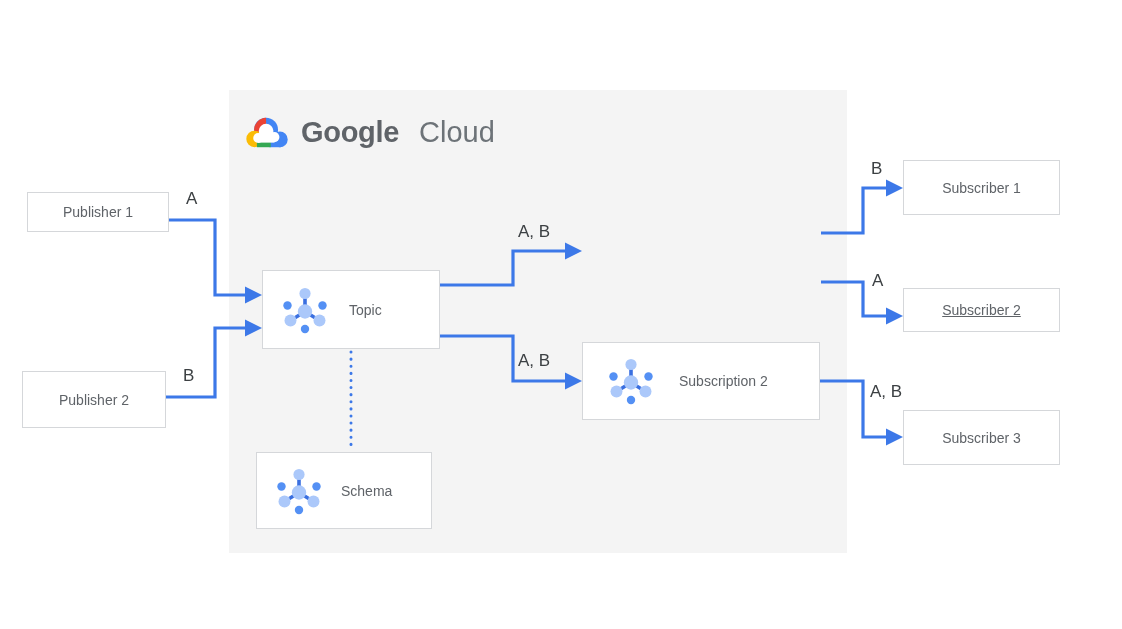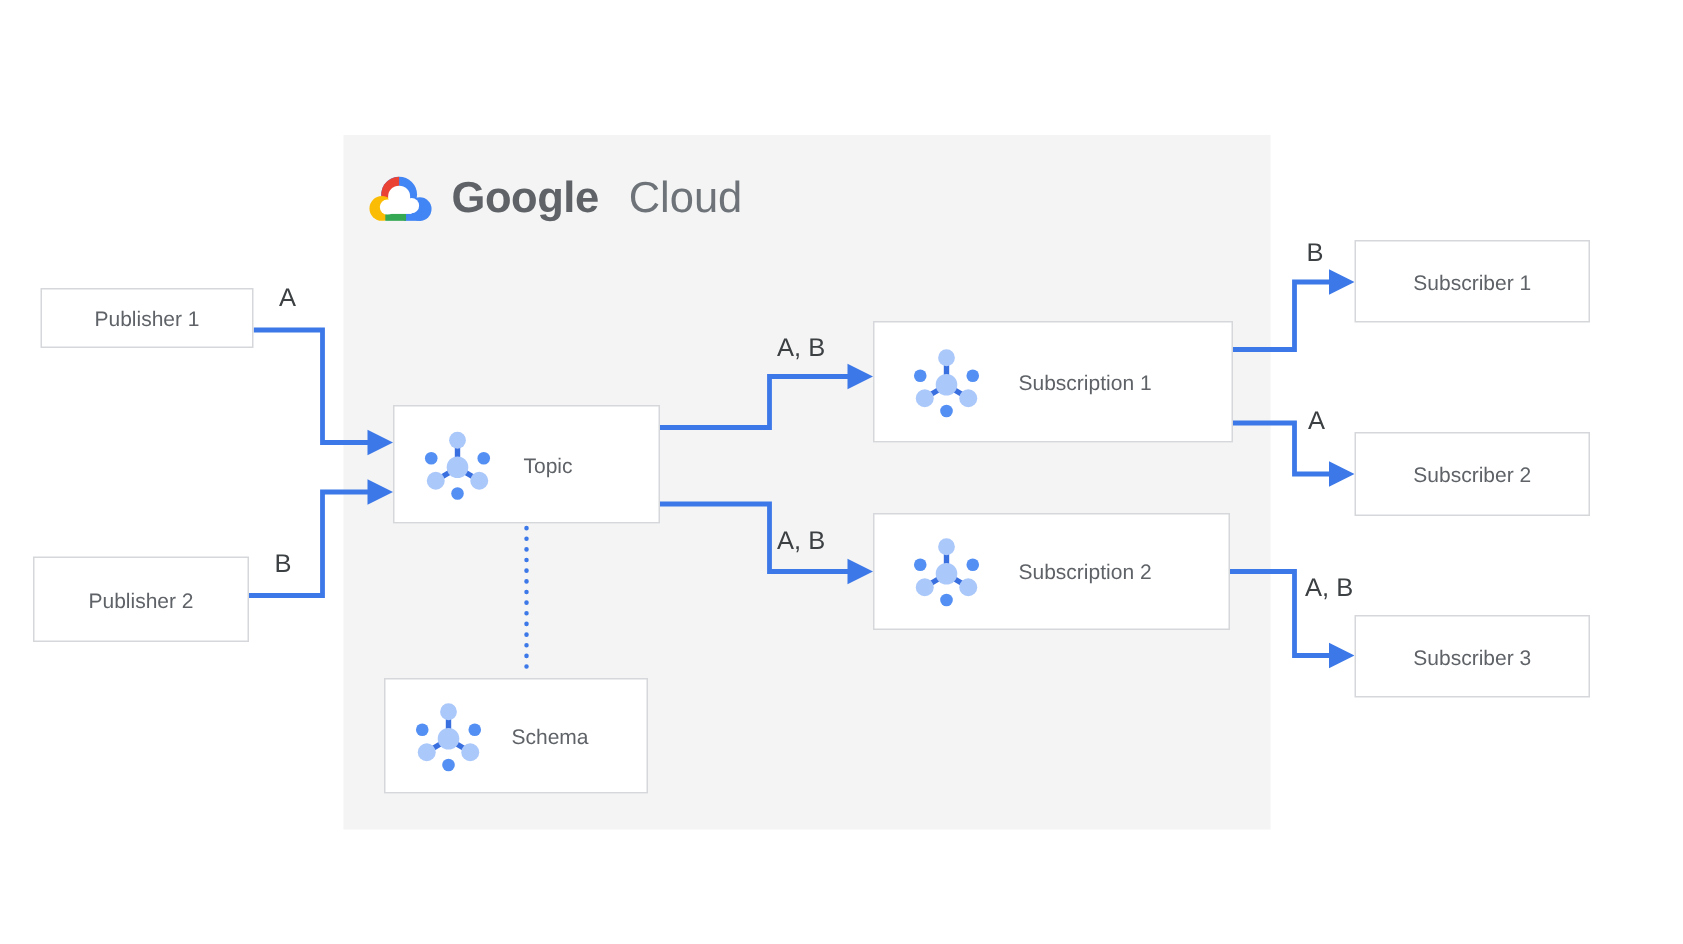--- a/index.html
+++ b/index.html
@@ -38,21 +38,21 @@
   .box.iconbox{justify-content:flex-start;}
   .pubsub-icon{flex:0 0 auto;}
 
   #publisher1{left:27px;top:192px;width:142px;height:40px;}
   #publisher2{left:22px;top:371px;width:144px;height:57px;}
   #topic{left:262px;top:270px;width:178px;height:79px;padding-left:15px;gap:17px;}
   #schema{left:256px;top:452px;width:176px;height:77px;padding-left:15px;gap:15px;}
   #subscription1{left:582px;top:214px;width:240px;height:81px;padding-left:21px;gap:21px;}
   #subscription2{left:582px;top:342px;width:238px;height:78px;padding-left:21px;gap:21px;}
   #subscriber1{left:903px;top:160px;width:157px;height:55px;}
-  #subscriber2{left:903px;top:288px;width:157px;height:56px;}
+  #subscriber2{left:903px;top:288px;width:157px;height:44px;text-decoration:underline;}
   #subscriber3{left:903px;top:410px;width:157px;height:55px;text-align:center;}
 
   
   .edge-label{
     position:absolute;color:#3c4043;font-size:17px;line-height:1.1;white-space:nowrap;
   }
   #lbl-p1{left:186px;top:190px;}
   #lbl-p2{left:183px;top:367px;}
   #lbl-t1{left:518px;top:223px;}
   #lbl-t2{left:518px;top:352px;}
@@ -143,37 +143,20 @@
       <circle cx="27" cy="10.5" r="5.6" fill="#abc8fa"></circle>
       <circle cx="12.5" cy="37.5" r="6" fill="#abc8fa"></circle>
       <circle cx="41.5" cy="37.5" r="6" fill="#abc8fa"></circle>
       <circle cx="9.5" cy="22.5" r="4.2" fill="#5490f4"></circle>
       <circle cx="44.5" cy="22.5" r="4.2" fill="#5490f4"></circle>
       <circle cx="27" cy="46" r="4.2" fill="#5490f4"></circle>
     </svg>
     <span>Topic</span>
   </div>
 
-  <div class="box iconbox" id="subscription1">
-    <svg class="pubsub-icon" width="54" height="54" viewBox="0 0 54 54" aria-hidden="true">
-      <g stroke="#3a6fe0" stroke-width="3.6" stroke-linecap="round">
-        <line x1="27" y1="16" x2="27" y2="21.5"></line>
-        <line x1="16.2" y1="35.2" x2="21" y2="32.3"></line>
-        <line x1="37.8" y1="35.2" x2="33" y2="32.3"></line>
-      </g>
-      <circle cx="27" cy="28.5" r="7.2" fill="#abc8fa"></circle>
-      <circle cx="27" cy="10.5" r="5.6" fill="#abc8fa"></circle>
-      <circle cx="12.5" cy="37.5" r="6" fill="#abc8fa"></circle>
-      <circle cx="41.5" cy="37.5" r="6" fill="#abc8fa"></circle>
-      <circle cx="9.5" cy="22.5" r="4.2" fill="#5490f4"></circle>
-      <circle cx="44.5" cy="22.5" r="4.2" fill="#5490f4"></circle>
-      <circle cx="27" cy="46" r="4.2" fill="#5490f4"></circle>
-    </svg>
-    <span>Subscription 1</span>
-  </div>
 
   <div class="box iconbox" id="subscription2">
     <svg class="pubsub-icon" width="54" height="54" viewBox="0 0 54 54" aria-hidden="true">
       <g stroke="#3a6fe0" stroke-width="3.6" stroke-linecap="round">
         <line x1="27" y1="16" x2="27" y2="21.5"></line>
         <line x1="16.2" y1="35.2" x2="21" y2="32.3"></line>
         <line x1="37.8" y1="35.2" x2="33" y2="32.3"></line>
       </g>
       <circle cx="27" cy="28.5" r="7.2" fill="#abc8fa"></circle>
       <circle cx="27" cy="10.5" r="5.6" fill="#abc8fa"></circle>

